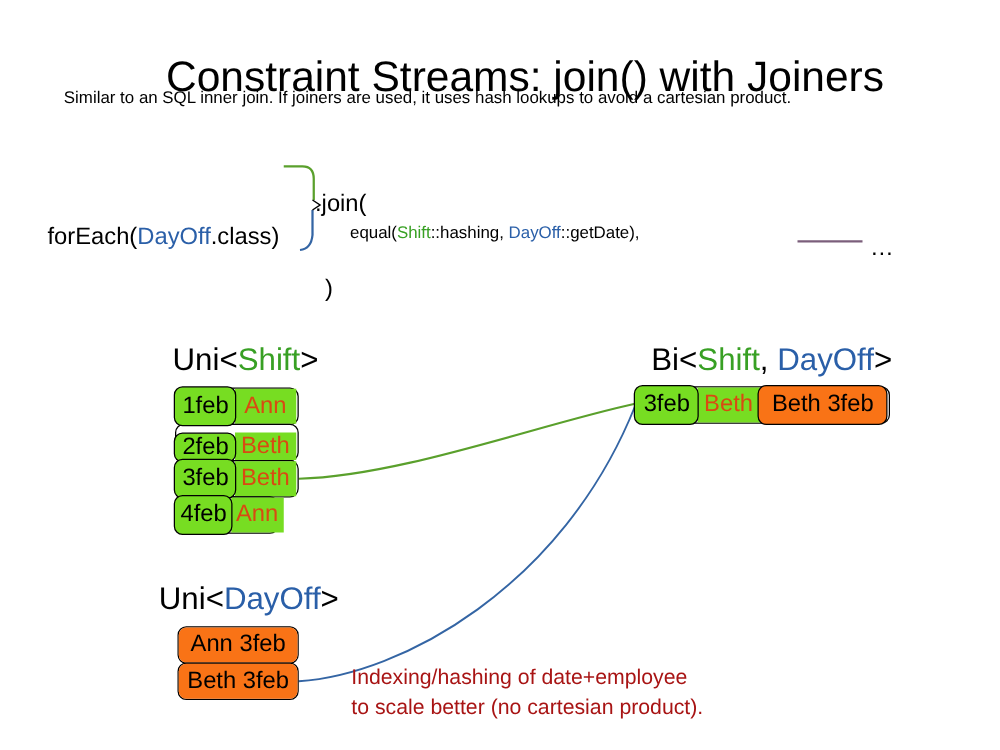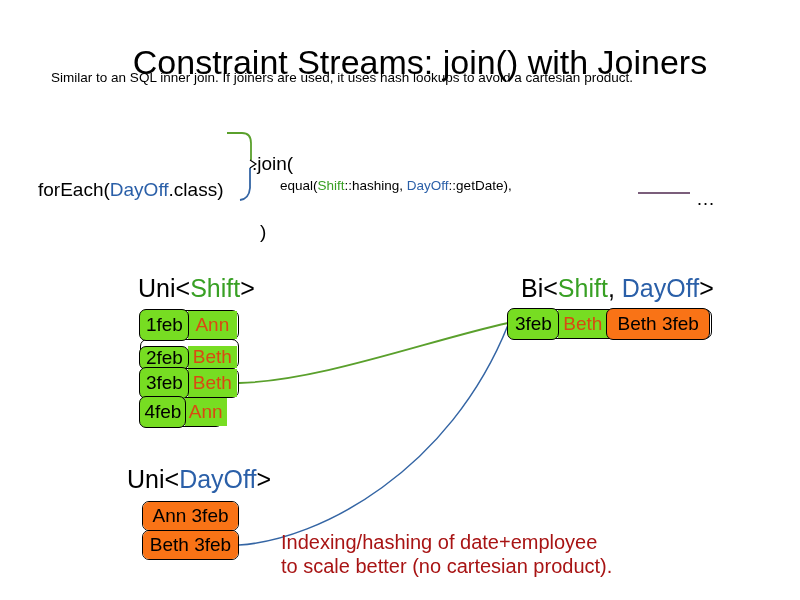--- a/index.html
+++ b/index.html
@@ -143,21 +143,21 @@
   
   #bi-row { left: 488px; top: 309px; width: 204px; }
   .bi-date   { width: 52px; }
   .bi-name   { width: 50px; }
   .bi-dayoff { width: 104px; border: 1.6px solid #000000; border-radius: 7px; margin: -1.6px; position: relative; z-index: 2; }
 
   
   #annotation {
     position: absolute;
     left: 261px; top: 530px;
-    font-size: 20px;
+    font-size: 17px;
     color: #a81414;
     line-height: 24px;
     white-space: nowrap;
   }
 </style>
 </head>
 <body>
 
 <div class="slide">
 

